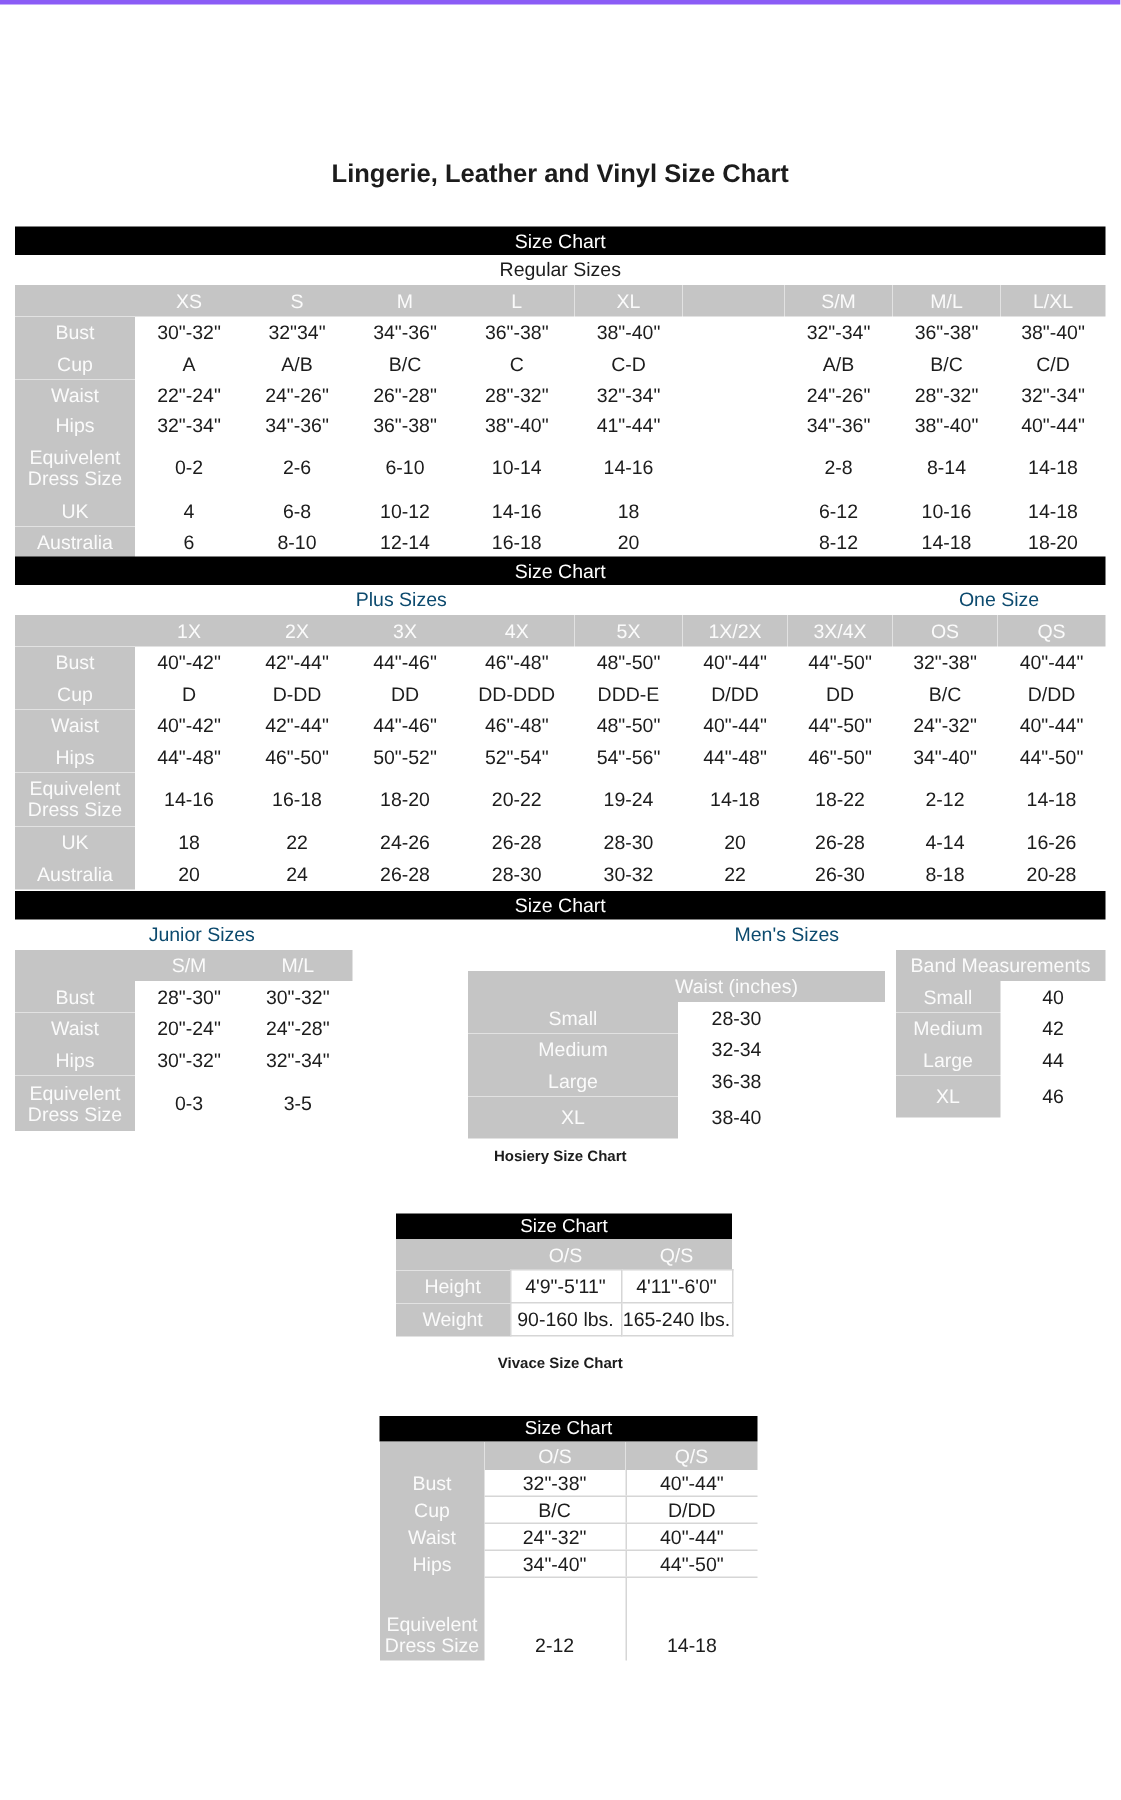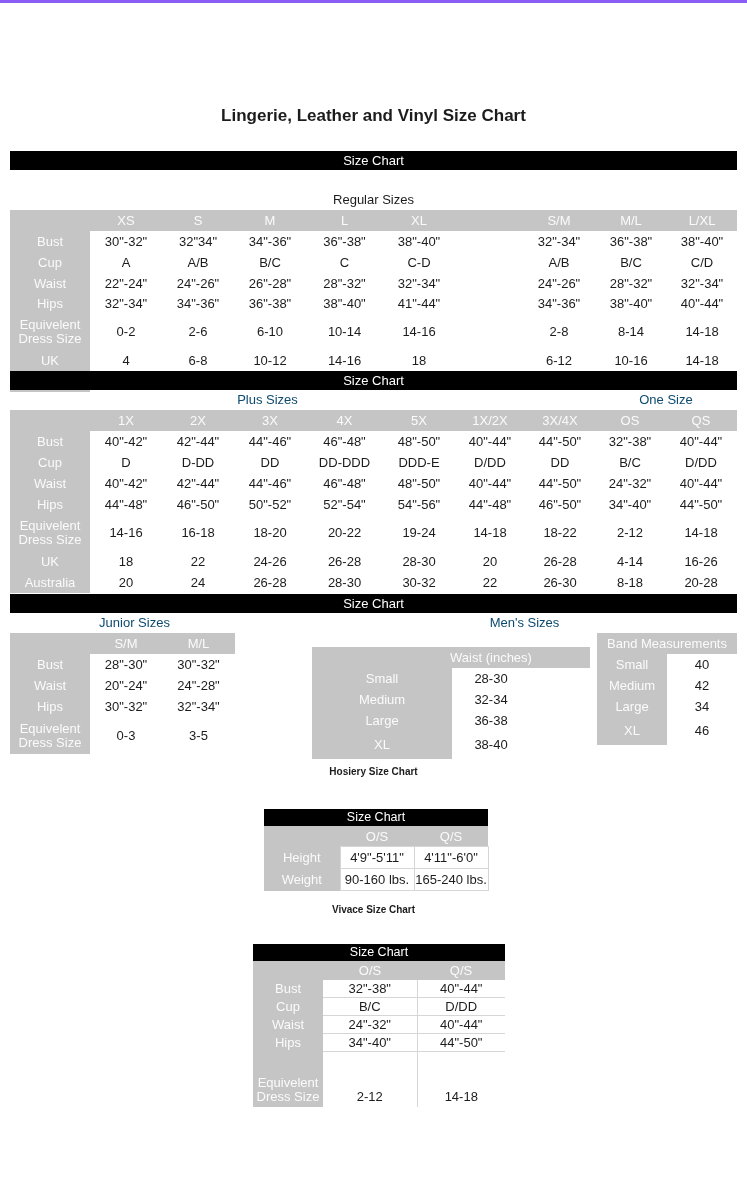--- a/index.html
+++ b/index.html
@@ -8,21 +8,21 @@
   .main-title{position:absolute;top:103px;left:0;width:747px;text-align:center;
     font-size:17px;font-weight:bold;color:#1c1c1c;}
   .sub-title{position:absolute;left:0;width:747px;text-align:center;
     font-size:10px;font-weight:bold;color:#1c1c1c;}
   .section{position:absolute;}
   .bar{background:#000;color:#fff;font-size:13px;height:19px;line-height:19px;text-align:center;}
   .bar-sm{height:17px;line-height:17px;font-size:12.5px;}
   .group-label-row{position:relative;height:20px;}
   .group-label{position:absolute;top:0;height:20px;line-height:20px;text-align:center;
     font-size:13px;color:#0c4a6e;}
-  .full-label{height:20px;line-height:20px;text-align:center;font-size:13px;color:#1c1c1c;margin-top:20px;}
+  .full-label{height:20px;line-height:20px;text-align:center;font-size:13px;color:#1c1c1c;}
   table{border-collapse:collapse;table-layout:fixed;}
   th,td{padding:0;margin:0;text-align:center;font-size:13px;font-weight:normal;overflow:hidden;}
   .szt th{background:#c5c5c5;color:#fbfbfb;height:21px;}
   .szt td{background:#fff;color:#1c1c1c;height:21px;line-height:14px;}
   .szt td.lbl{background:#c5c5c5;color:#fbfbfb;}
   .szt td.gap{background:#fff;}
   tr.tall td{height:36px;}
   tr.h20 td{height:20px;}
   tr.h28 td{height:28px;}
   tr.h17 td{height:17px;}
@@ -366,21 +366,21 @@
       <tr>
         <td class="lbl">Small</td>
         <td>40</td>
       </tr>
       <tr>
         <td class="lbl">Medium</td>
         <td>42</td>
       </tr>
       <tr>
         <td class="lbl">Large</td>
-        <td>34</td>
+        <td>44</td>
       </tr>
       <tr class="h28">
         <td class="lbl">XL</td>
         <td>46</td>
       </tr>
     </tbody>
       </table>
   </div>
 
   <div class="sub-title" style="top:763px;">Hosiery Size Chart</div>

